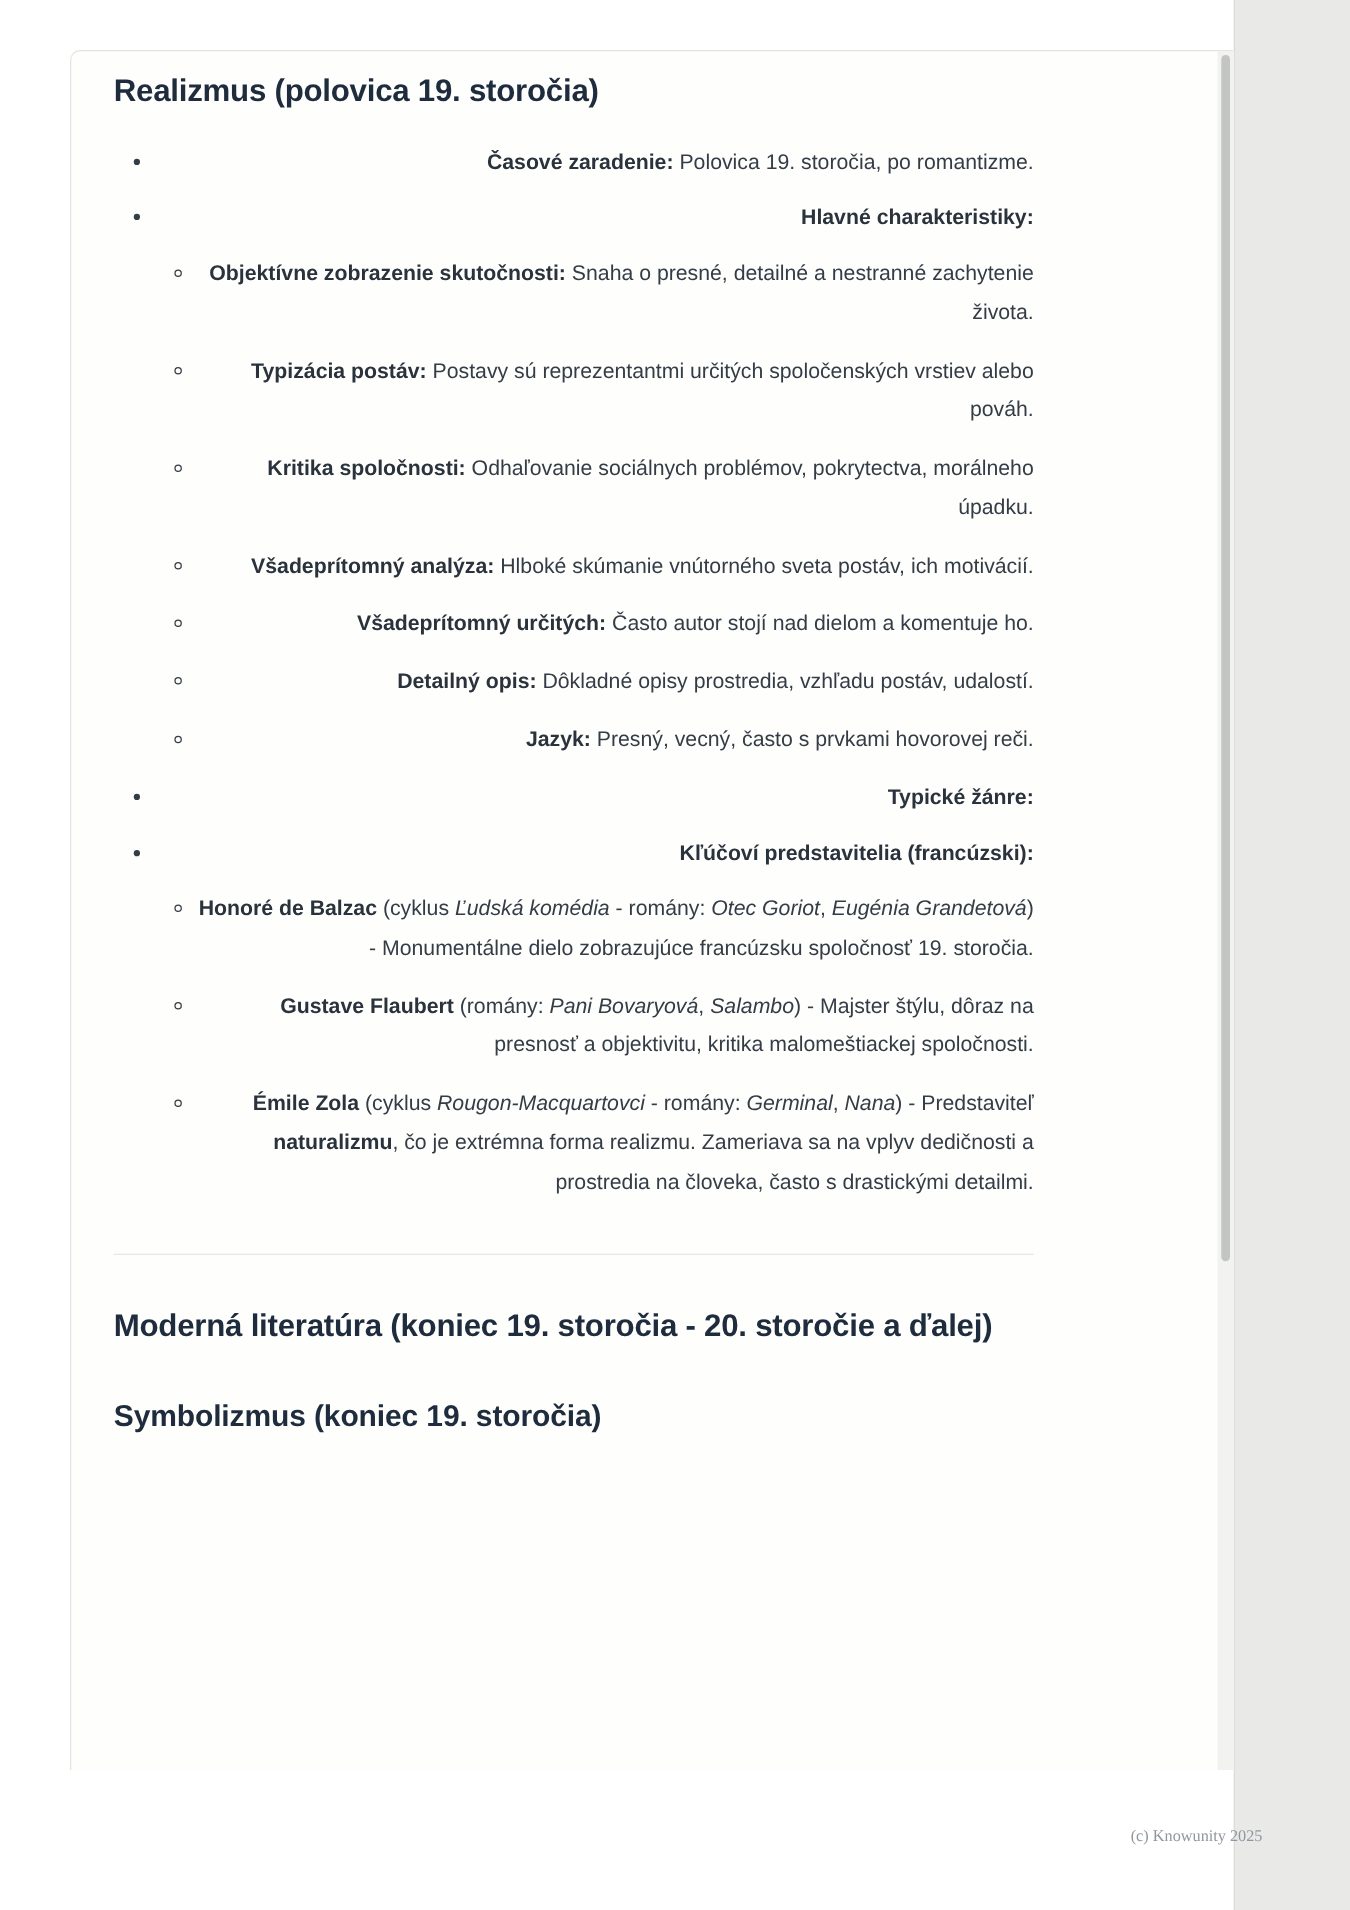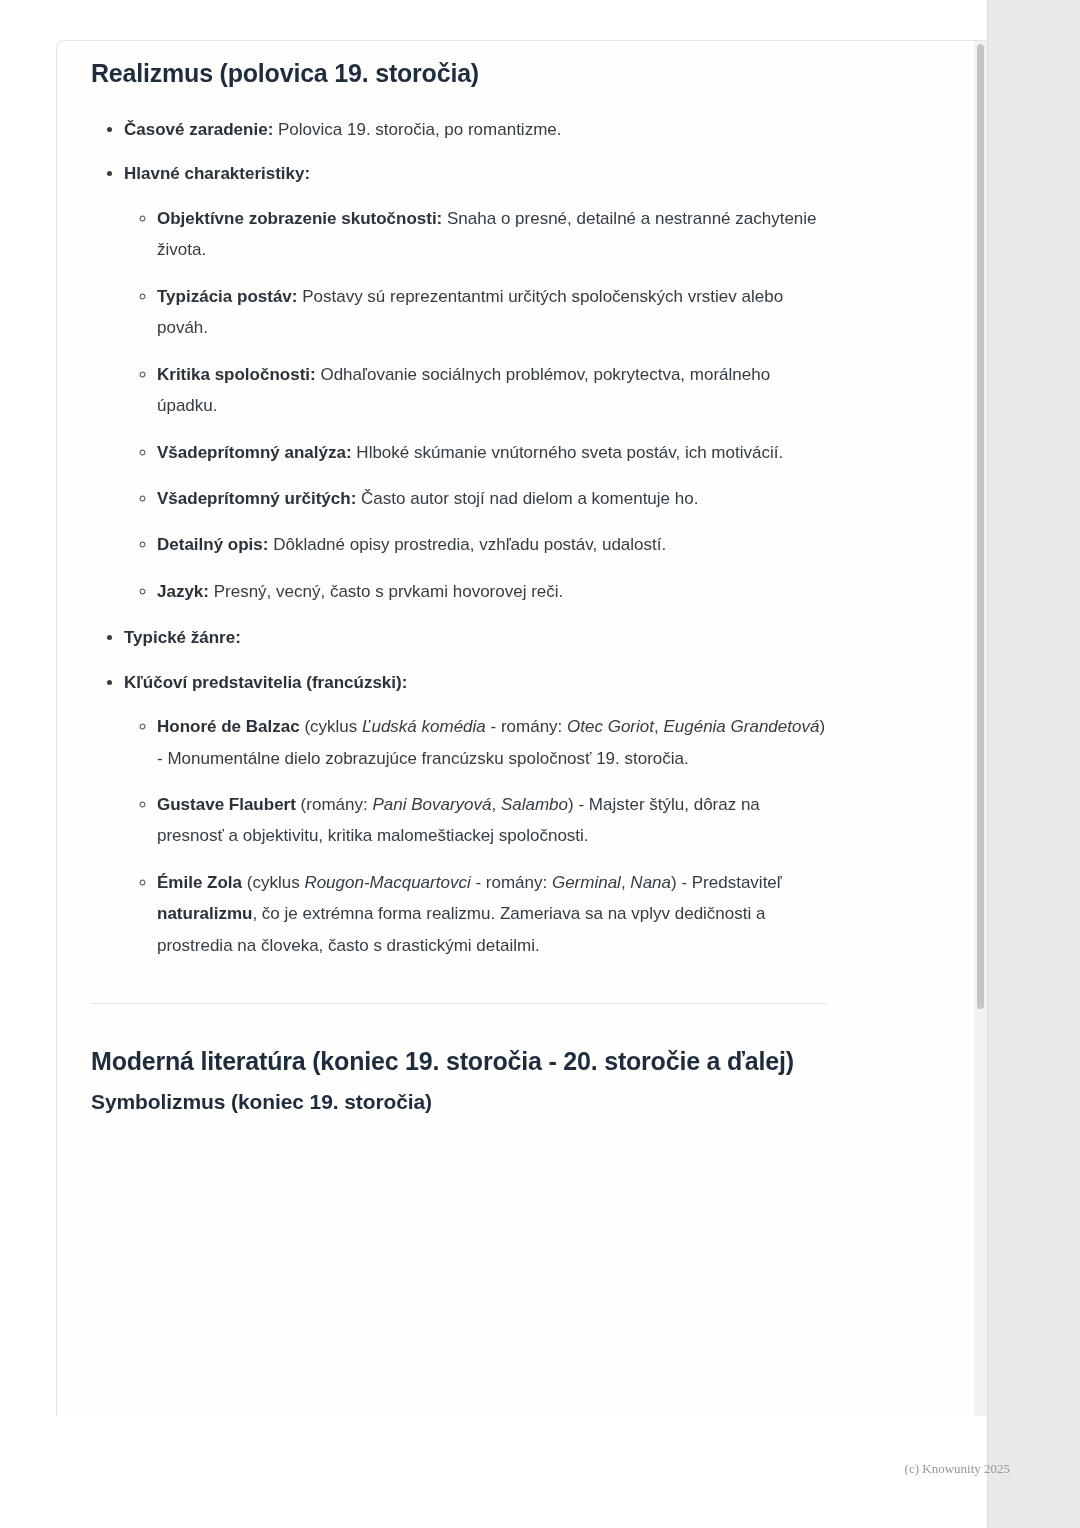--- a/index.html
+++ b/index.html
@@ -48,20 +48,21 @@
     margin-bottom: 26px;
   }
   ul.main-list {
     list-style: disc;
     padding-left: 33px;
   }
   ul.main-list > li {
     font-size: 17px;
     line-height: 1.85;
     margin-bottom: 13px;
+    text-align: right;
   }
   ul.sub-list {
     list-style: circle;
     padding-left: 33px;
     margin-top: 13px;
   }
   ul.sub-list > li {
     margin-bottom: 15px;
   }
   .seg-bold { font-weight: 700; color: #2a323c; }
@@ -73,30 +74,30 @@
     margin: 42px 0 40px 0;
     width: 736px;
   }
   h2.section-title {
     font-size: 25px;
     font-weight: 700;
     color: #1e2c3d;
     line-height: 1.42;
     letter-spacing: -0.2px;
     max-width: 752px;
-    margin-bottom: 10px;
+    margin-bottom: 40px;
   }
   p.intro-text {
     font-size: 17px;
     line-height: 1.85;
     max-width: 744px;
     margin-bottom: 38px;
   }
   h3.subheading {
-    font-size: 21px;
+    font-size: 24px;
     font-weight: 700;
     color: #1e2c3d;
     letter-spacing: -0.1px;
   }
   .watermark {
     position: absolute;
     top: 1461px;
     right: 70px;
     font-size: 13px;
     color: #9097a0;

